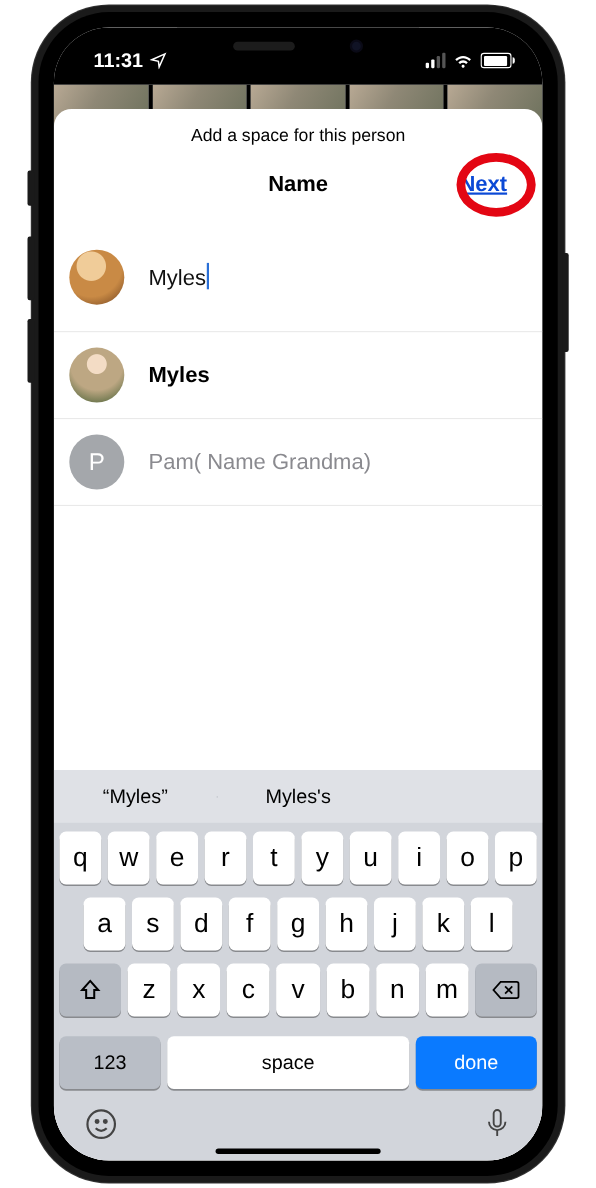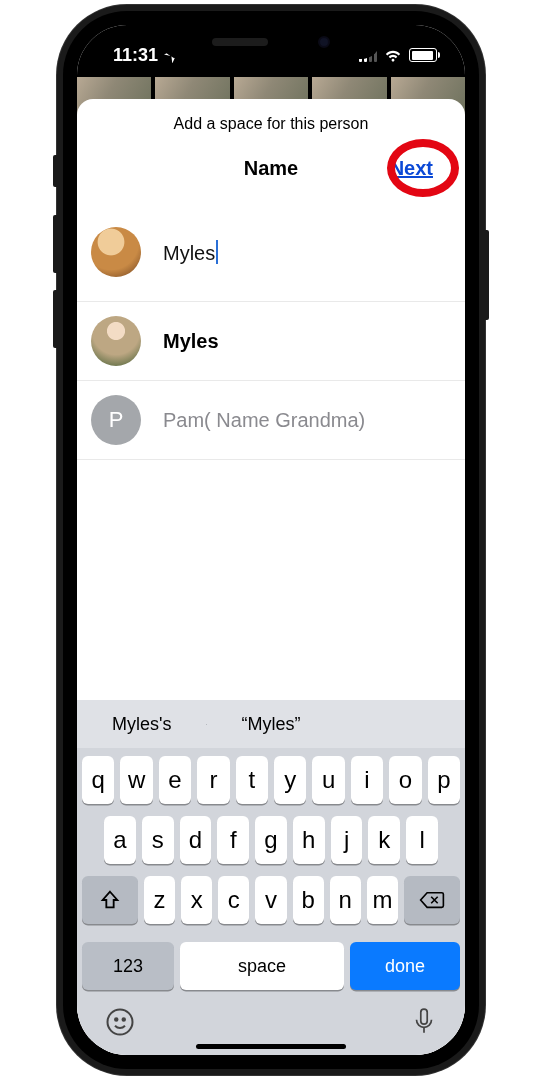--- a/index.html
+++ b/index.html
@@ -13,21 +13,21 @@
       width: 542px;
       height: 1080px;
       background: #ffffff;
       display: flex;
       align-items: center;
       justify-content: center;
     }
     
     .device {
       position: relative;
-      width: 428px;
+      width: 484px;
       height: 1070px;
       background: #1a1a1a;
       border-radius: 70px;
       padding: 6px;
       box-shadow: 0 0 0 1px #333;
     }
     .device-inner {
       position: relative;
       width: 100%;
       height: 100%;
@@ -404,22 +404,22 @@
 
         <div class="row">
           <div class="avatar letter">P</div>
           <div class="row-label muted">Pam( Name Grandma)</div>
         </div>
 
         <div class="flex-space"></div>
 
         <div class="keyboard">
           <div class="suggestions">
+            <div class="sug">“Myles”</div>
             <div class="sug">Myles's</div>
-            <div class="sug">“Myles”</div>
             <div class="sug"></div>
           </div>
           <div class="kbd-rows">
             <div class="kbd-row">
               <div class="key">q</div>
               <div class="key">w</div>
               <div class="key">e</div>
               <div class="key">r</div>
               <div class="key">t</div>
               <div class="key">y</div>

